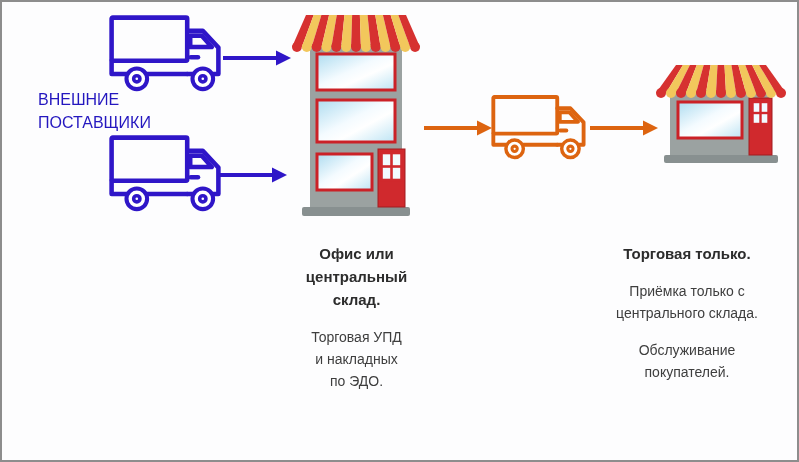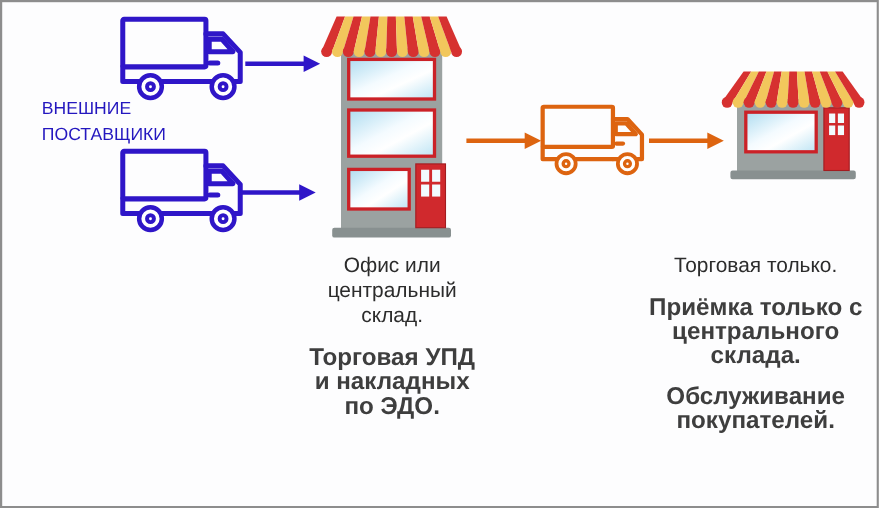--- a/index.html
+++ b/index.html
@@ -28,28 +28,28 @@
   .building{left:288px;top:8px;}
   .shop{left:654px;top:60px;}
   .arrow{color:var(--supplier_flow,#2f16c8);}
   .arrow.orange{color:var(--distribution_flow,#dd6410);}
   .arr-b1{left:220px;top:47px;}
   .arr-b2{left:216px;top:164px;}
   .arr-o1{left:421px;top:117px;}
   .arr-o2{left:587px;top:117px;}
   .text-block{text-align:center;}
   .text-block h3{
-    margin:0 0 15px 0;
-    font-size:19px;line-height:23px;font-weight:normal;
+    margin:12px 0 15px 0;
+    font-size:15px;line-height:23px;font-weight:bold;
     color:var(--title_dark,#2c2c2c);
     white-space:pre-line;
   }
   .text-block p{
     margin:0 0 15px 0;
-    font-size:22px;line-height:22px;font-weight:bold;
+    font-size:14px;line-height:22px;font-weight:normal;
     color:var(--text_dark,#3e3e3e);
     white-space:pre-line;
   }
   .block-center{left:252px;top:228px;width:205px;}
   .block-right{left:574px;top:228px;width:222px;}
 </style>
 </head>
 <body>
 
 <svg width="0" height="0" style="position:absolute" aria-hidden="true">

